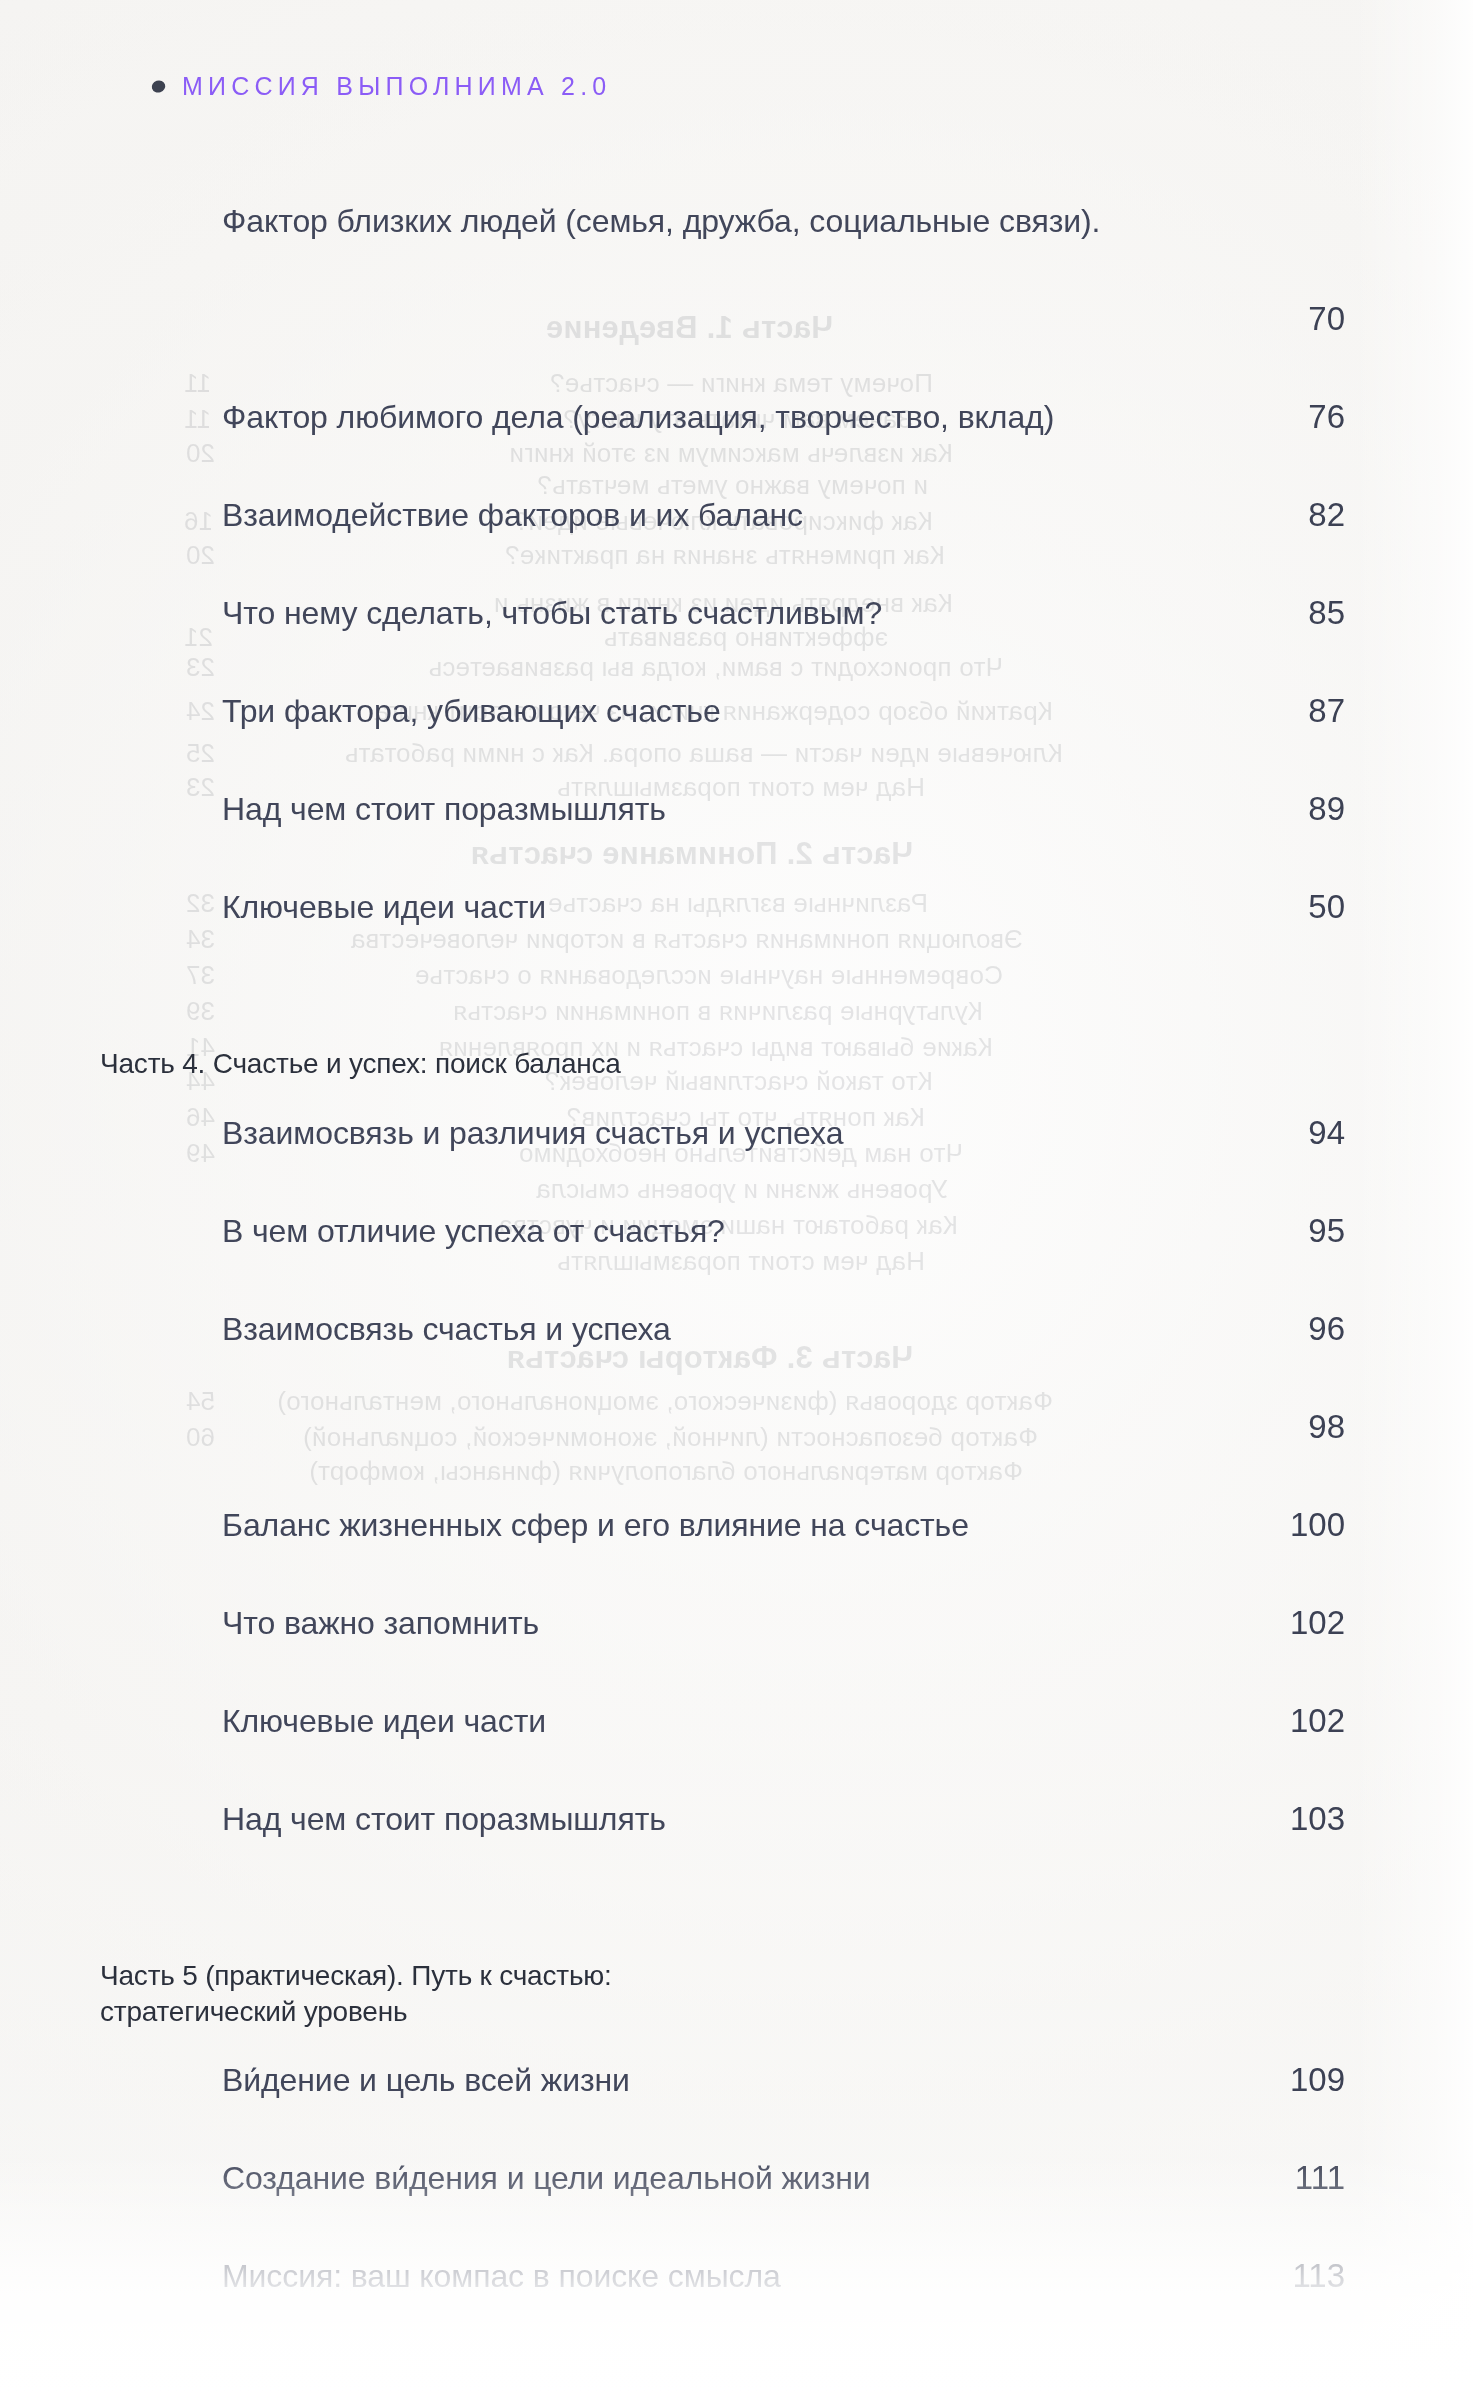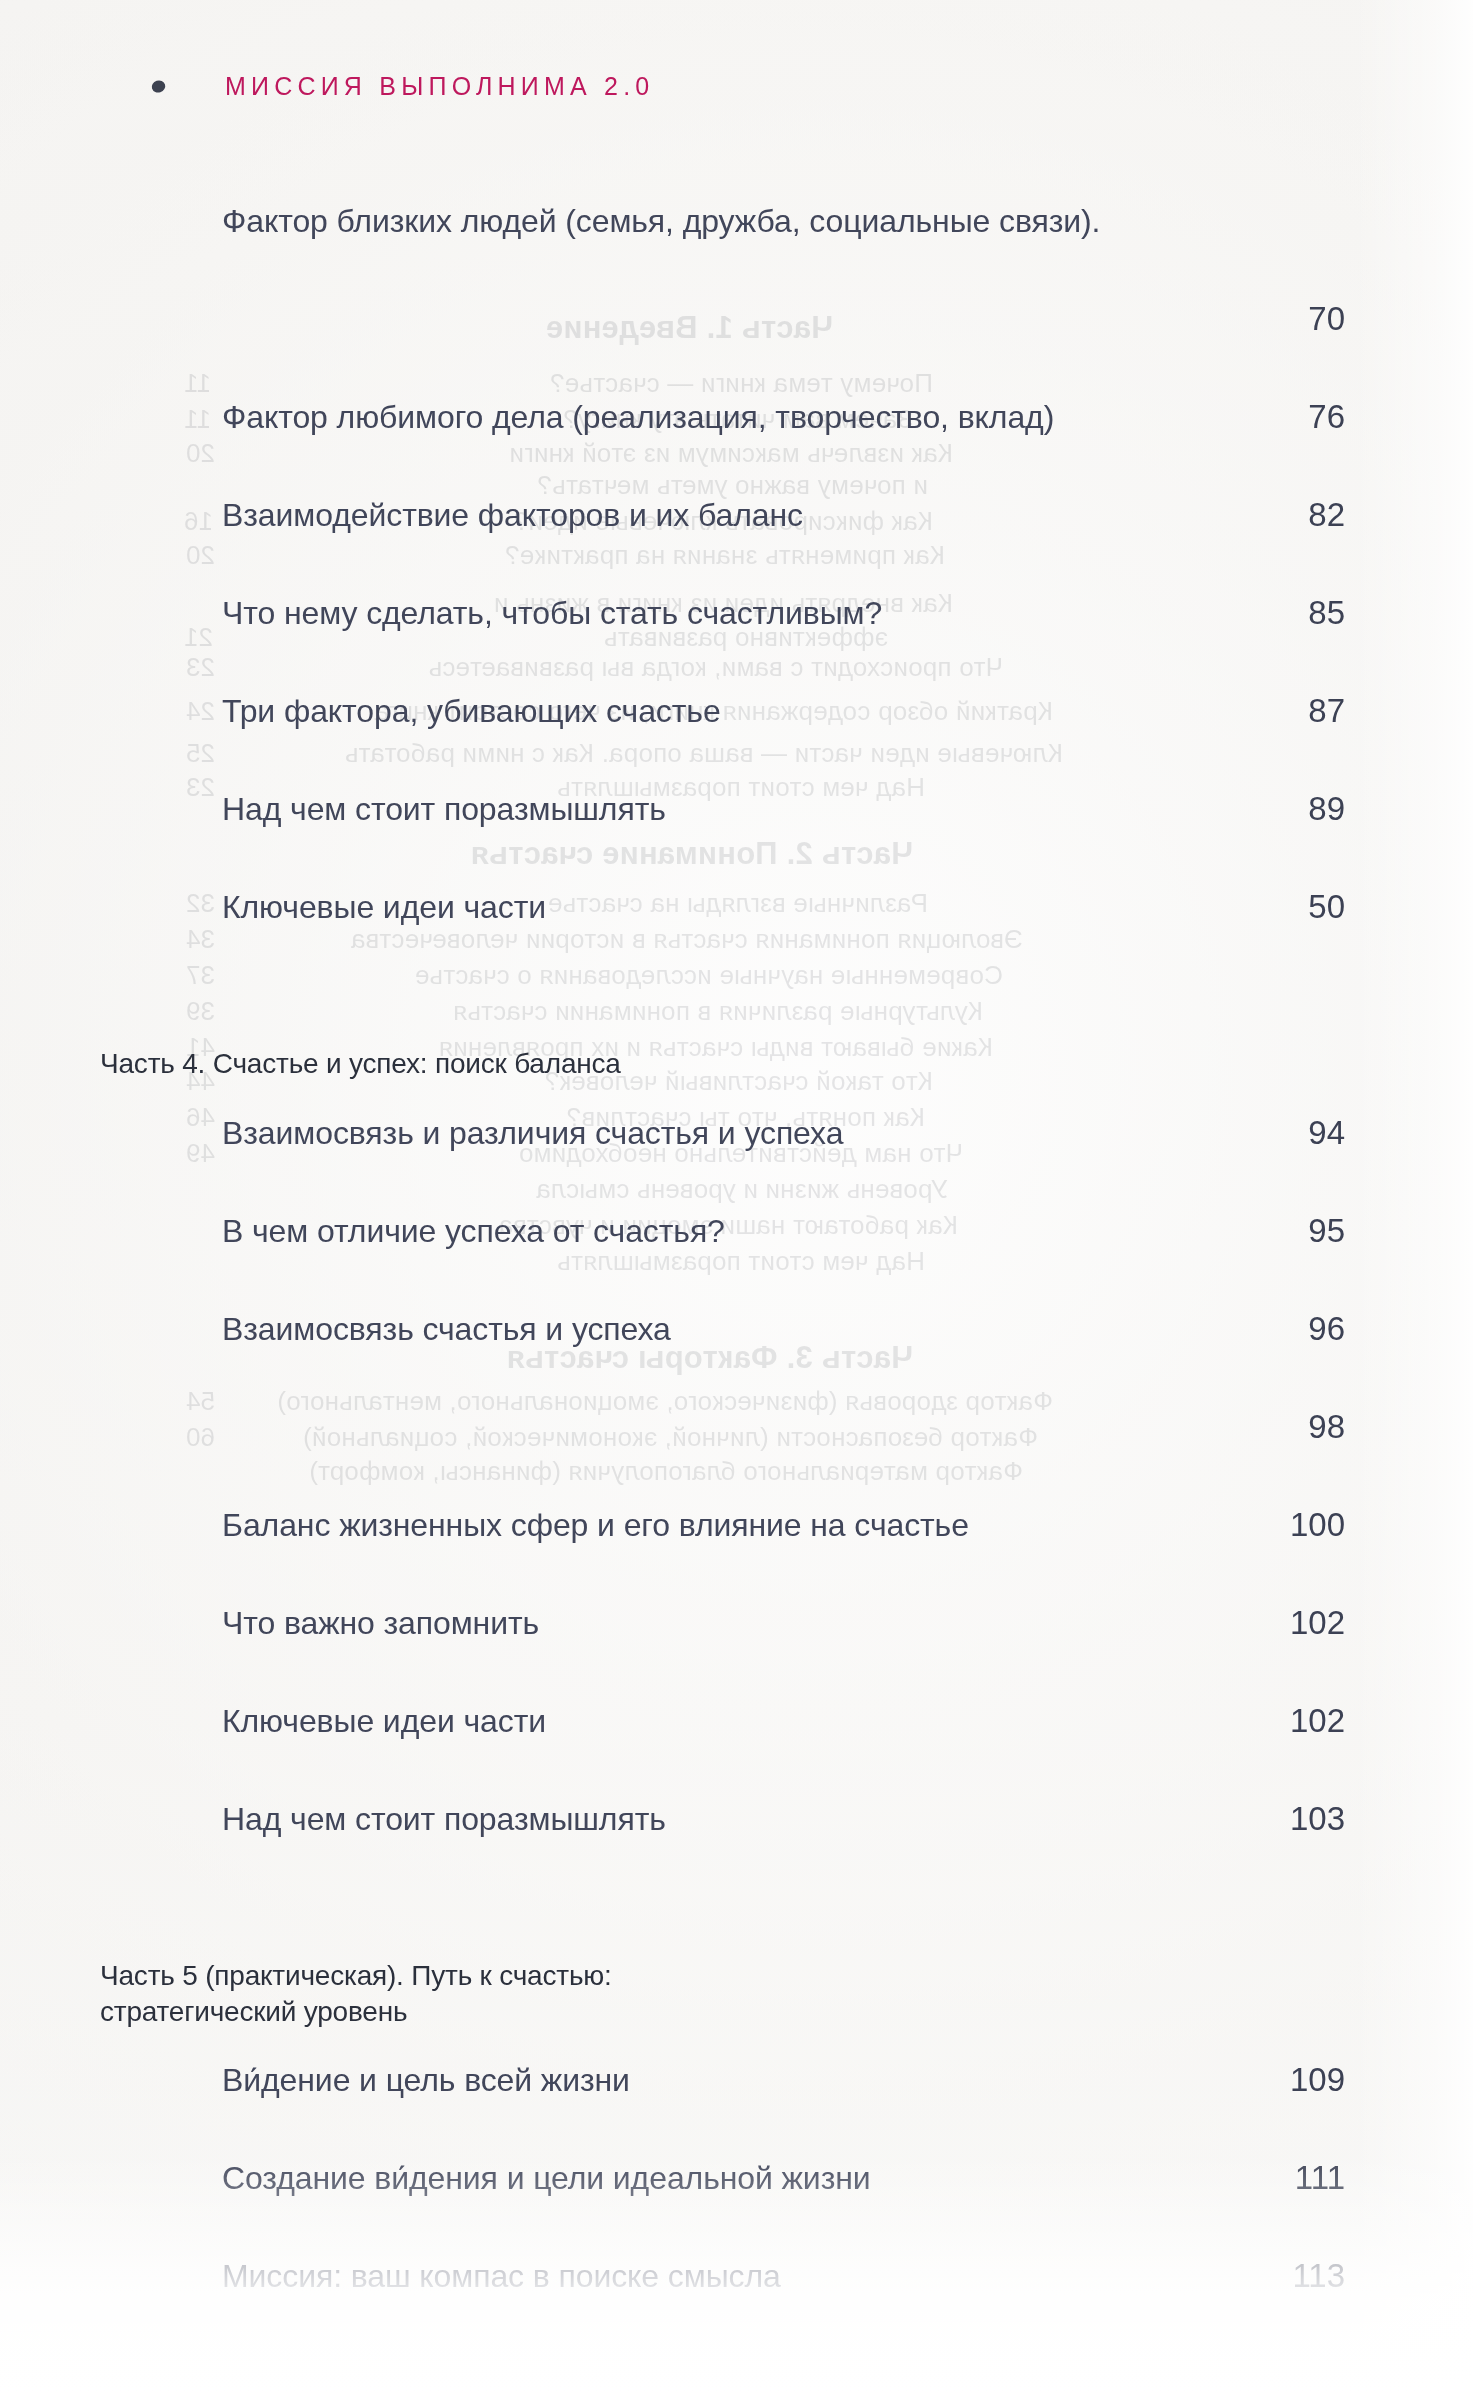--- a/index.html
+++ b/index.html
@@ -79,23 +79,22 @@
     width: 13px;
     height: 13px;
     border-radius: 50%;
     background: #3d4250;
     flex: 0 0 auto;
     transform: rotate(-18deg) scale(1.05, 0.92);
   }
   .rh-text {
     font-size: 25px;
     letter-spacing: 5.2px;
-    color: #be185d;
+    color: #8b5cf6;
     font-weight: 400;
-    margin-left: 43px;
   }
 
   
   .toc {
     position: absolute;
     left: 0;
     top: 140px;
     width: 1473px;
   }
   .part-title {

